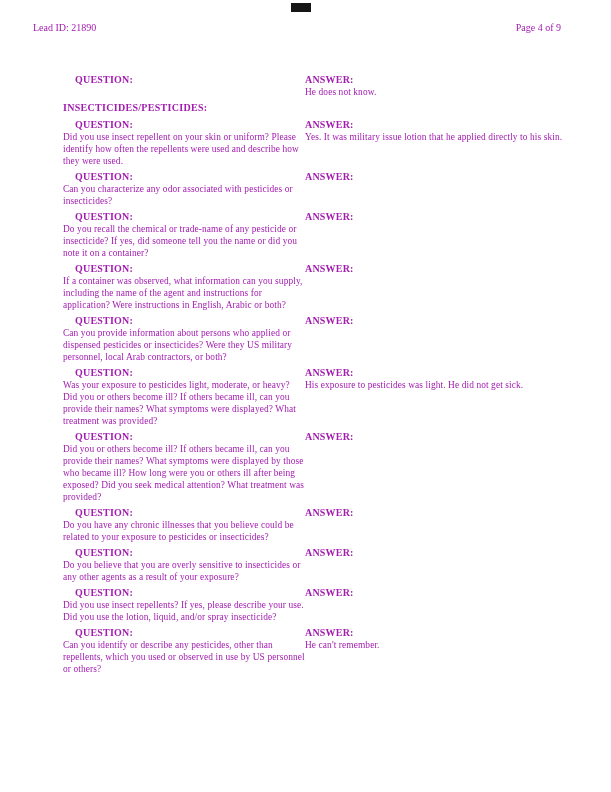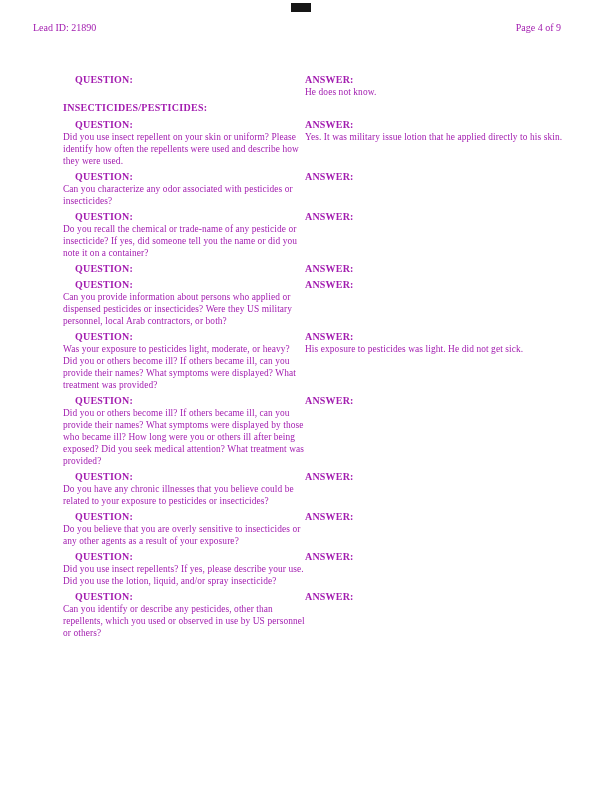--- a/index.html
+++ b/index.html
@@ -111,20 +111,21 @@
           <div class="label">QUESTION:</div>
           <div class="text">Do you recall the chemical or trade-name of any pesticide or insecticide?  If yes, did someone tell you the name or did you note it on a container?</div>
         </div>
         <div class="a-col">
           <div class="label">ANSWER:</div>
         </div>
       </div>
       <div class="qa-row">
         <div class="q-col">
           <div class="label">QUESTION:</div>
+          <div class="text">If a container was observed, what information can you supply, including the name of the agent and instructions for application?  Were instructions in English, Arabic or both?</div>
         </div>
         <div class="a-col">
           <div class="label">ANSWER:</div>
         </div>
       </div>
       <div class="qa-row">
         <div class="q-col">
           <div class="label">QUESTION:</div>
           <div class="text">Can you provide information about persons who applied or dispensed pesticides or insecticides?  Were they US military personnel, local Arab contractors, or both?</div>
         </div>
@@ -178,16 +179,17 @@
           <div class="label">ANSWER:</div>
         </div>
       </div>
       <div class="qa-row">
         <div class="q-col">
           <div class="label">QUESTION:</div>
           <div class="text">Can you identify or describe any pesticides, other than repellents, which you used or observed in use by US personnel or others?</div>
         </div>
         <div class="a-col">
           <div class="label">ANSWER:</div>
+          <div class="text">He can't remember.</div>
         </div>
       </div>
     </div>
 </div>
 
 </body></html>

